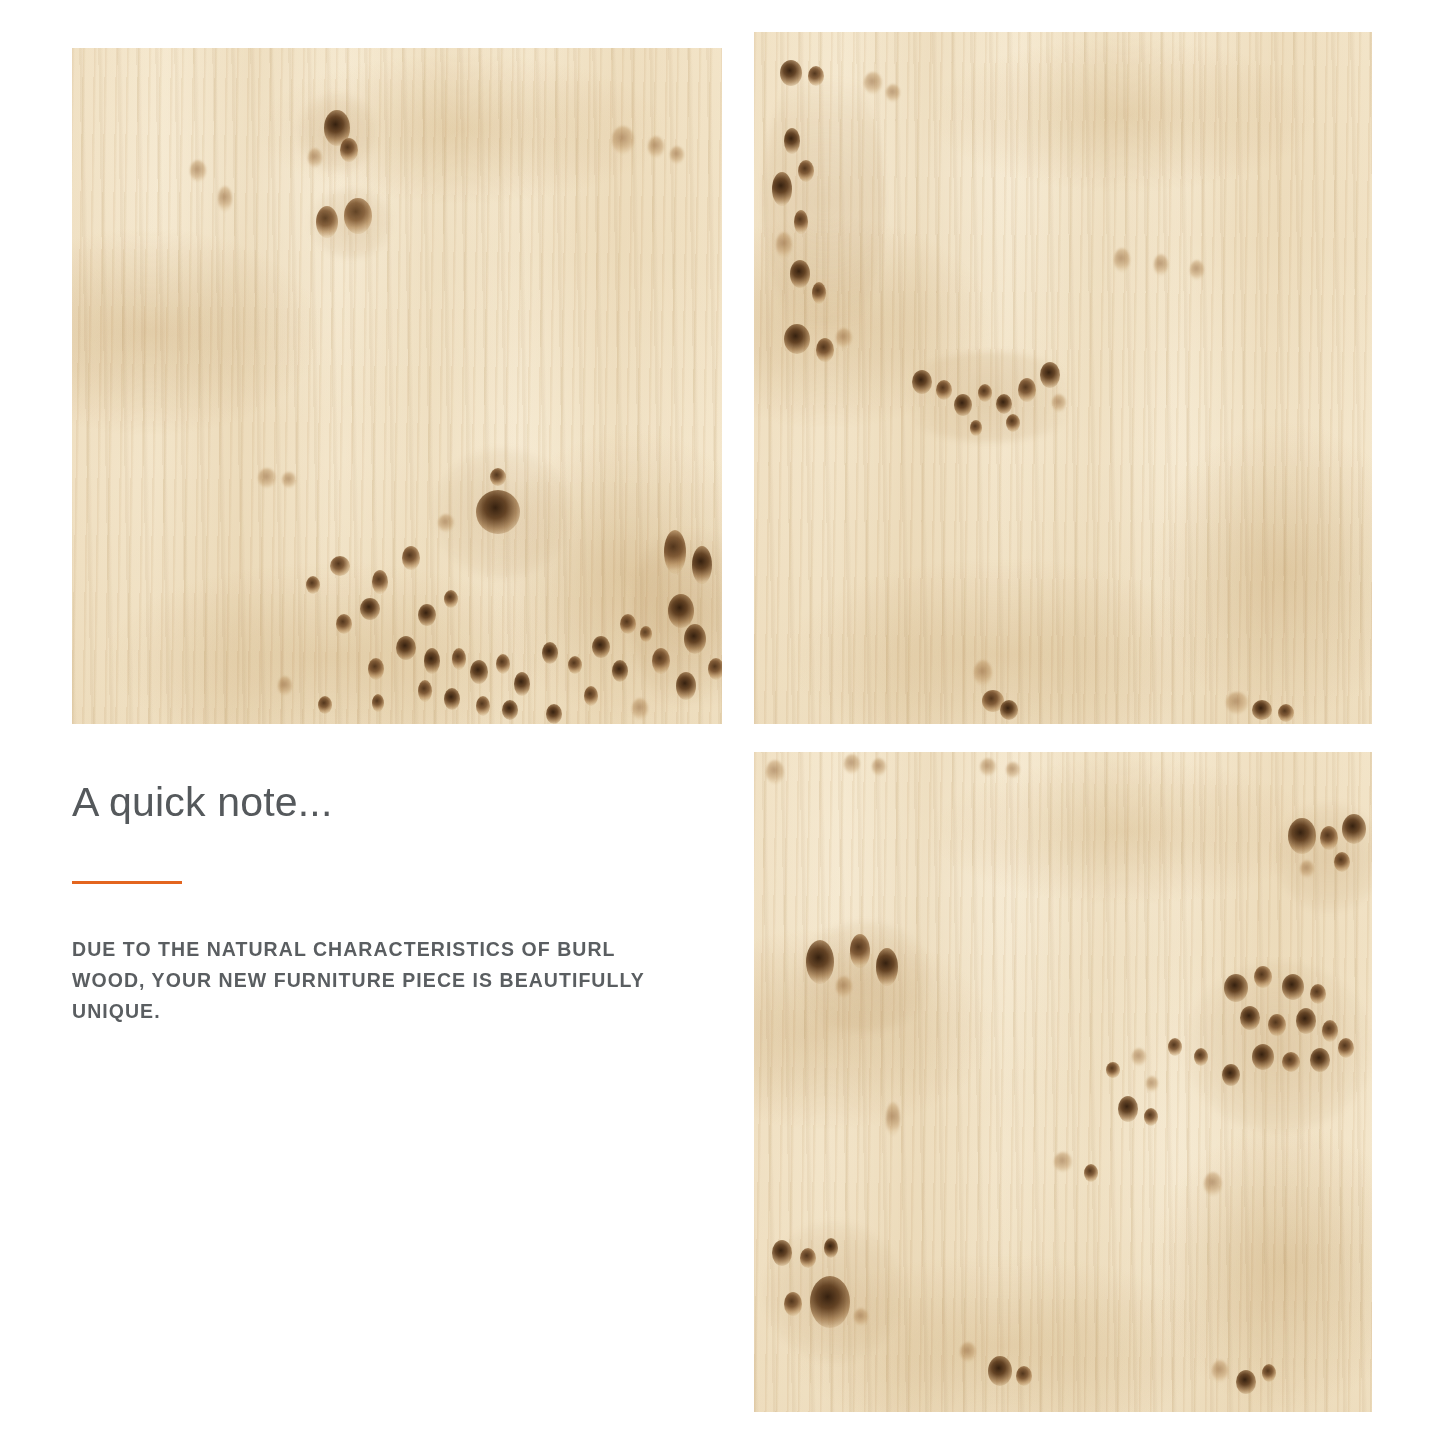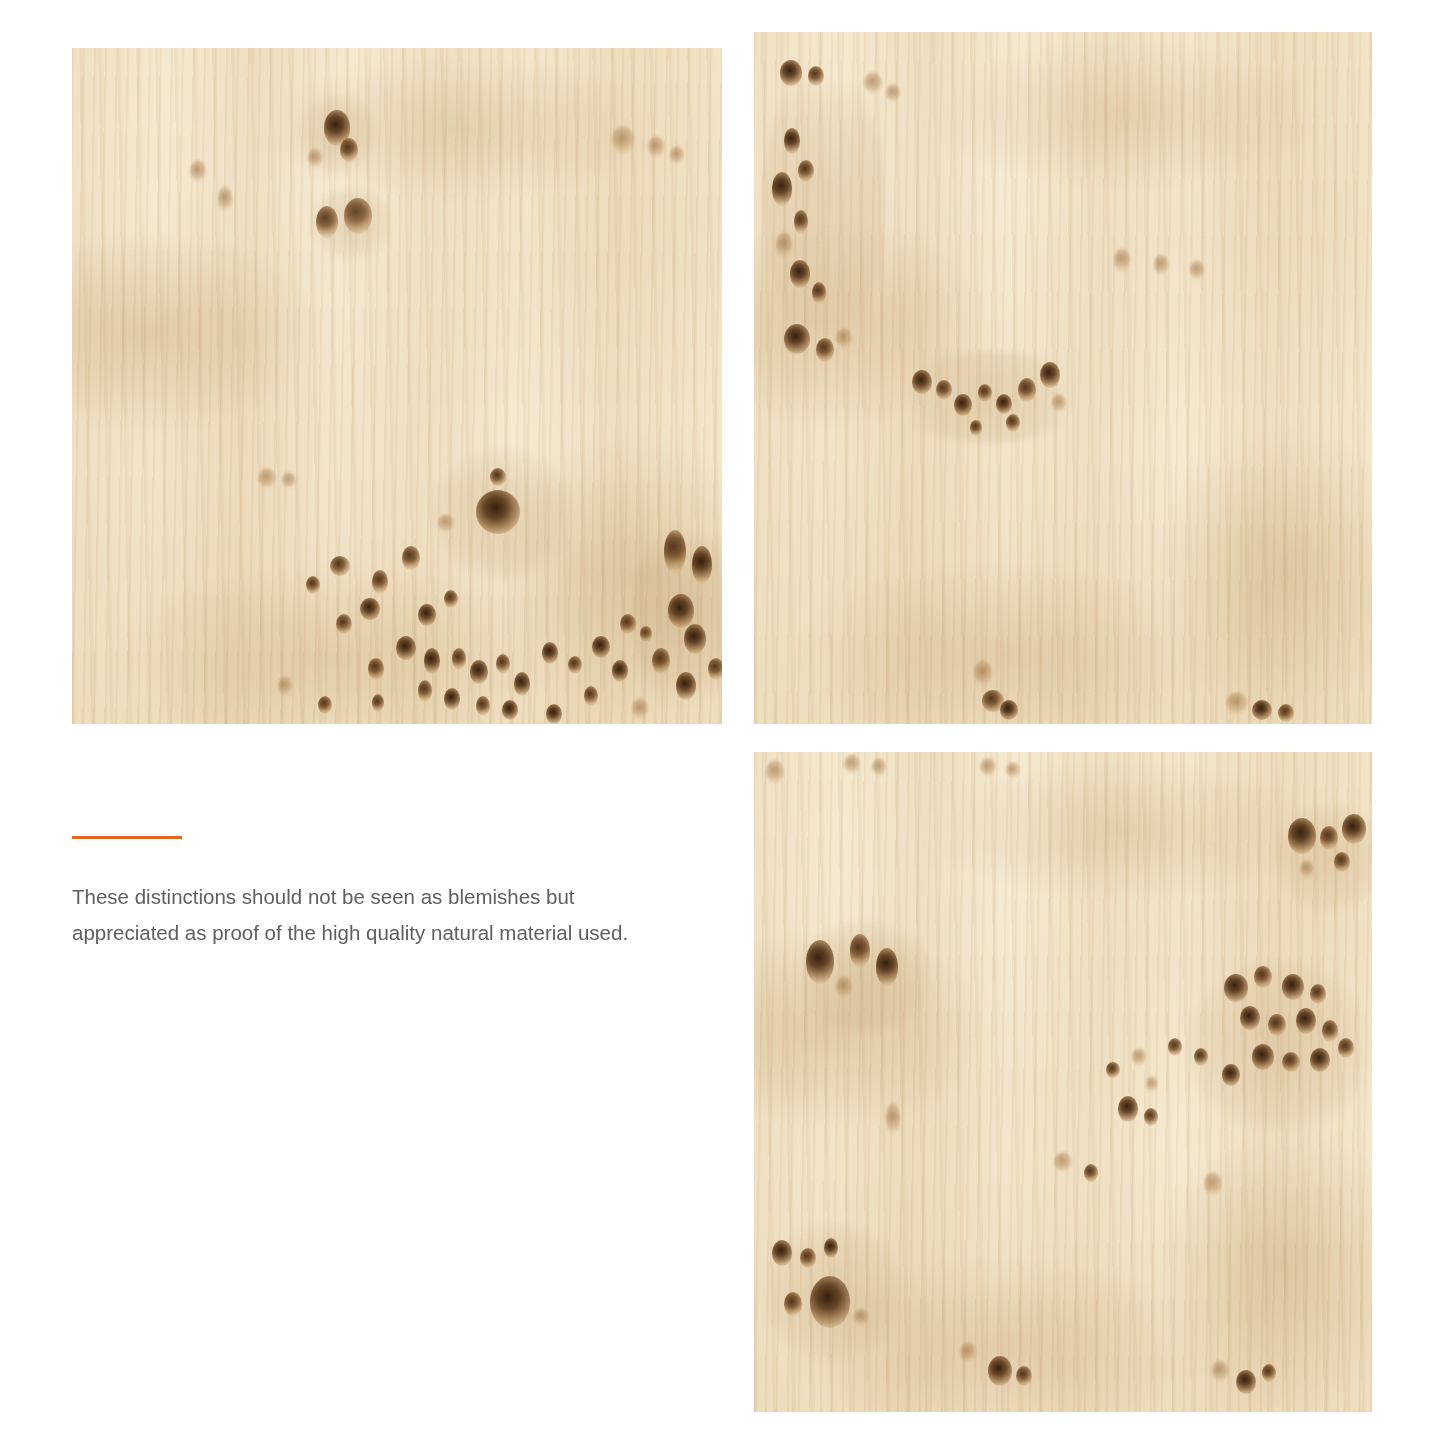--- a/index.html
+++ b/index.html
@@ -329,17 +329,18 @@
       <div class="eye soft" style="left:206px;top:590px;width:16px;height:20px;"></div>
       <div class="eye dark" style="left:234px;top:604px;width:24px;height:30px;"></div>
       <div class="eye" style="left:262px;top:614px;width:16px;height:20px;"></div>
       <div class="eye soft" style="left:458px;top:608px;width:16px;height:22px;"></div>
       <div class="eye dark" style="left:482px;top:618px;width:20px;height:24px;"></div>
       <div class="eye" style="left:508px;top:612px;width:14px;height:18px;"></div>
     </div>
   </div>
 
   <div class="note">
+    <h1 class="note-title">A quick note...</h1>
     <div class="rule"></div>
-    <p class="note-para">These distinctions should not be seen as blemishes but appreciated as proof of the high quality natural material used.</p>
+    <p class="note-lead">DUE TO THE NATURAL CHARACTERISTICS OF BURL WOOD, YOUR NEW FURNITURE PIECE IS BEAUTIFULLY UNIQUE.</p>
   </div>
 
 </div>
 
 </body></html>

